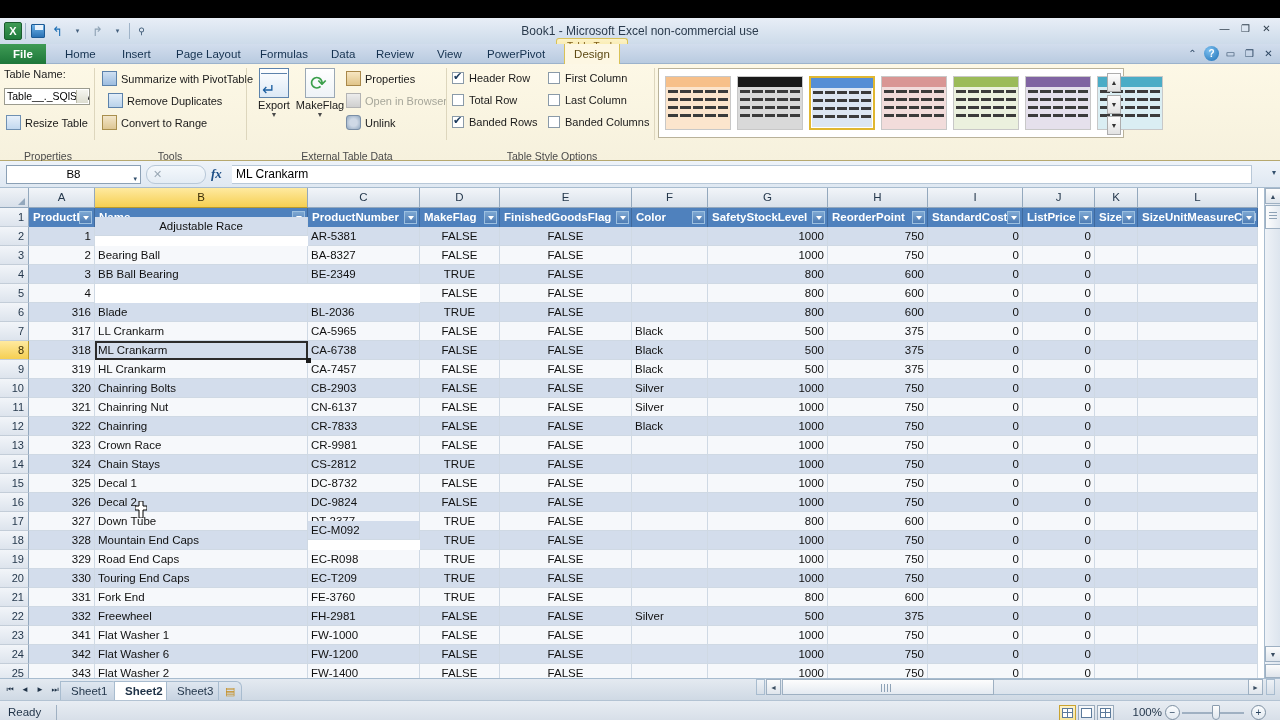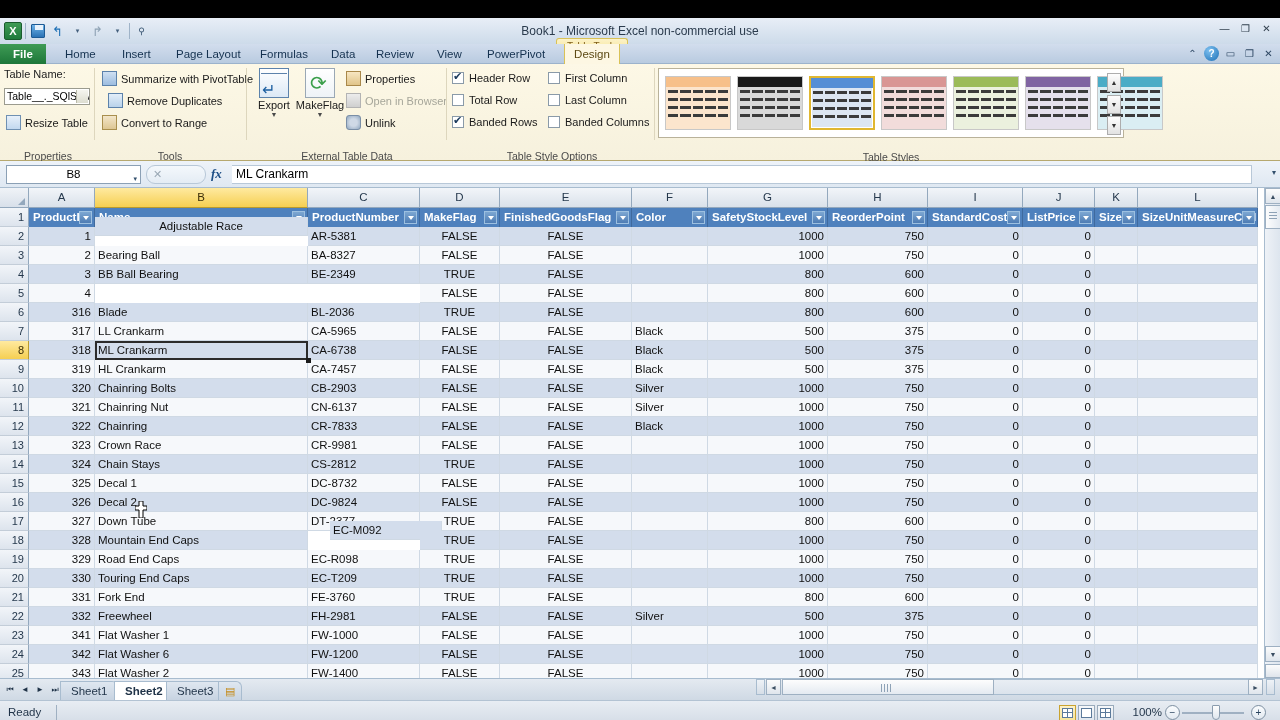--- a/index.html
+++ b/index.html
@@ -588,21 +588,20 @@
                 <div class="gcell"></div>
                 <div class="gcell"></div>
               </div>
             </div>
           <div class="gscroll">
             <div class="gsb">▲</div>
             <div class="gsb">▼</div>
             <div class="gsb">▼</div>
           </div>
         </div>
-        <div class="rglabel" style="bottom:-21px;">Table Styles</div>
       </div>
     </div>
 
     <div class="fbar">
       <div class="namebox">
         <span>B8</span>
         <span class="nb-arr">▾</span>
       </div>
       <div class="fb-sep">
         <span class="cancel">✕</span>
@@ -857,21 +856,21 @@
           <div class="cell band-b" style="left: 500px; top: 324px; width: 132px; text-align: center;">FALSE</div>
           <div class="cell band-b" style="left: 632px; top: 324px; width: 76px;"></div>
           <div class="cell band-b num" style="left: 708px; top: 324px; width: 120px;">800</div>
           <div class="cell band-b num" style="left: 828px; top: 324px; width: 100px;">600</div>
           <div class="cell band-b num" style="left: 928px; top: 324px; width: 95px;">0</div>
           <div class="cell band-b num" style="left: 1023px; top: 324px; width: 72px;">0</div>
           <div class="cell band-b" style="left: 1095px; top: 324px; width: 43px;"></div>
           <div class="cell band-b" style="left: 1138px; top: 324px; width: 120px;"></div>
           <div class="cell band-a num" style="left: 29px; top: 343px; width: 66px;">328</div>
           <div class="cell band-a" style="left: 95px; top: 343px; width: 213px;">Mountain End Caps</div>
-          <div class="cell band-a" style="left: 308px; top: 333px; width: 112px; margin-left: 22px;">EC-M092</div>
+          <div class="cell band-a" style="left: 308px; top: 333px; width: 112px;">EC-M092</div>
           <div class="cell band-a" style="left: 420px; top: 343px; width: 80px; text-align: center;">TRUE</div>
           <div class="cell band-a" style="left: 500px; top: 343px; width: 132px; text-align: center;">FALSE</div>
           <div class="cell band-a" style="left: 632px; top: 343px; width: 76px;"></div>
           <div class="cell band-a num" style="left: 708px; top: 343px; width: 120px;">1000</div>
           <div class="cell band-a num" style="left: 828px; top: 343px; width: 100px;">750</div>
           <div class="cell band-a num" style="left: 928px; top: 343px; width: 95px;">0</div>
           <div class="cell band-a num" style="left: 1023px; top: 343px; width: 72px;">0</div>
           <div class="cell band-a" style="left: 1095px; top: 343px; width: 43px;"></div>
           <div class="cell band-a" style="left: 1138px; top: 343px; width: 120px;"></div>
           <div class="cell band-b num" style="left: 29px; top: 362px; width: 66px;">329</div>

